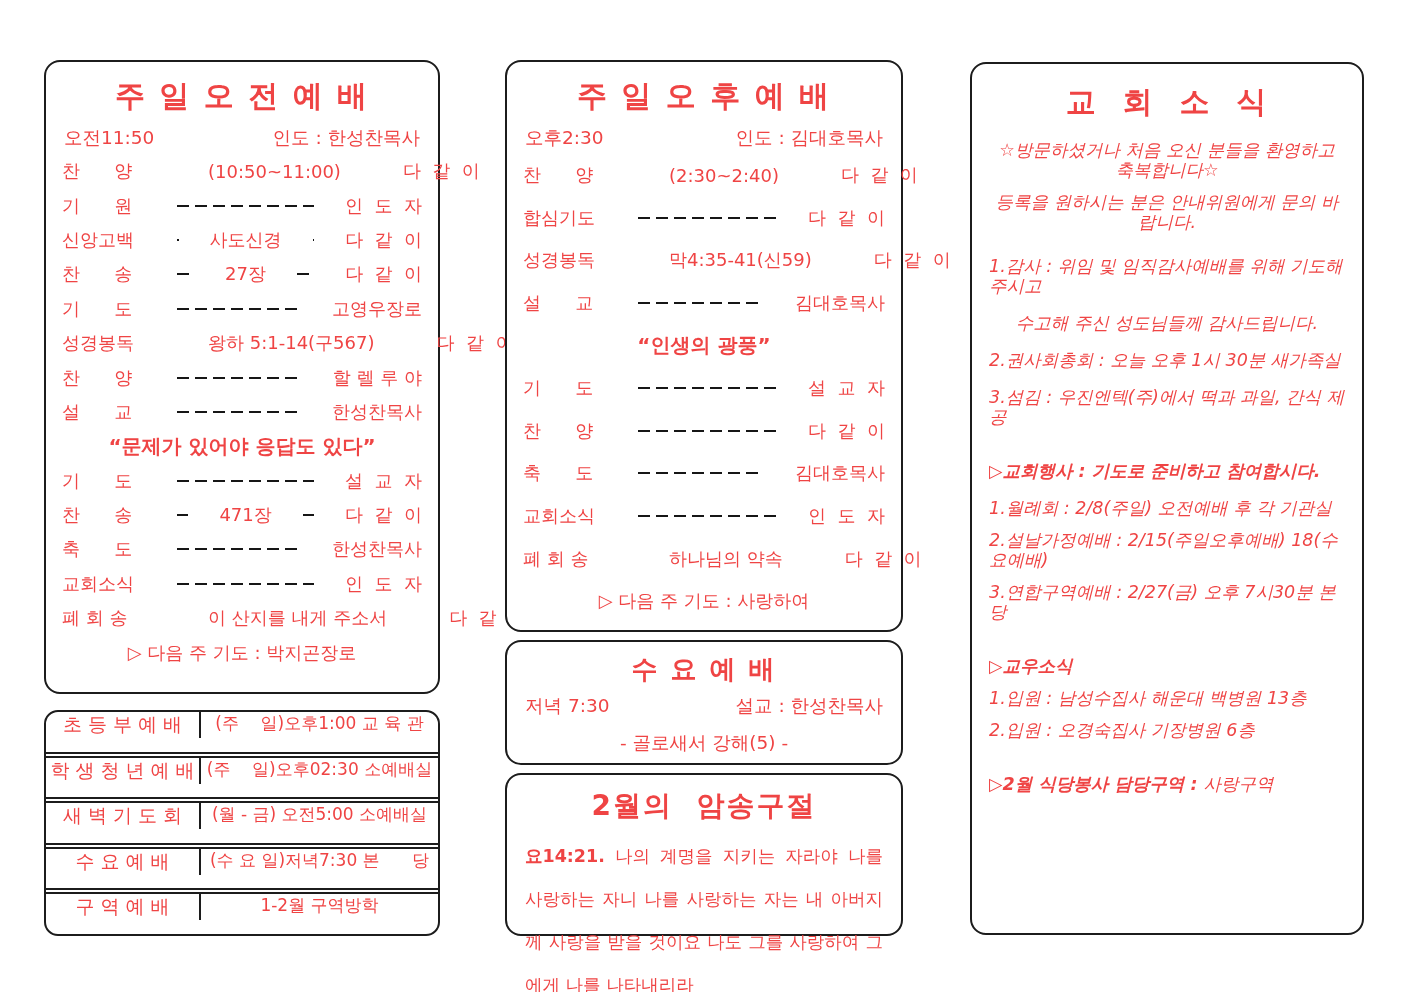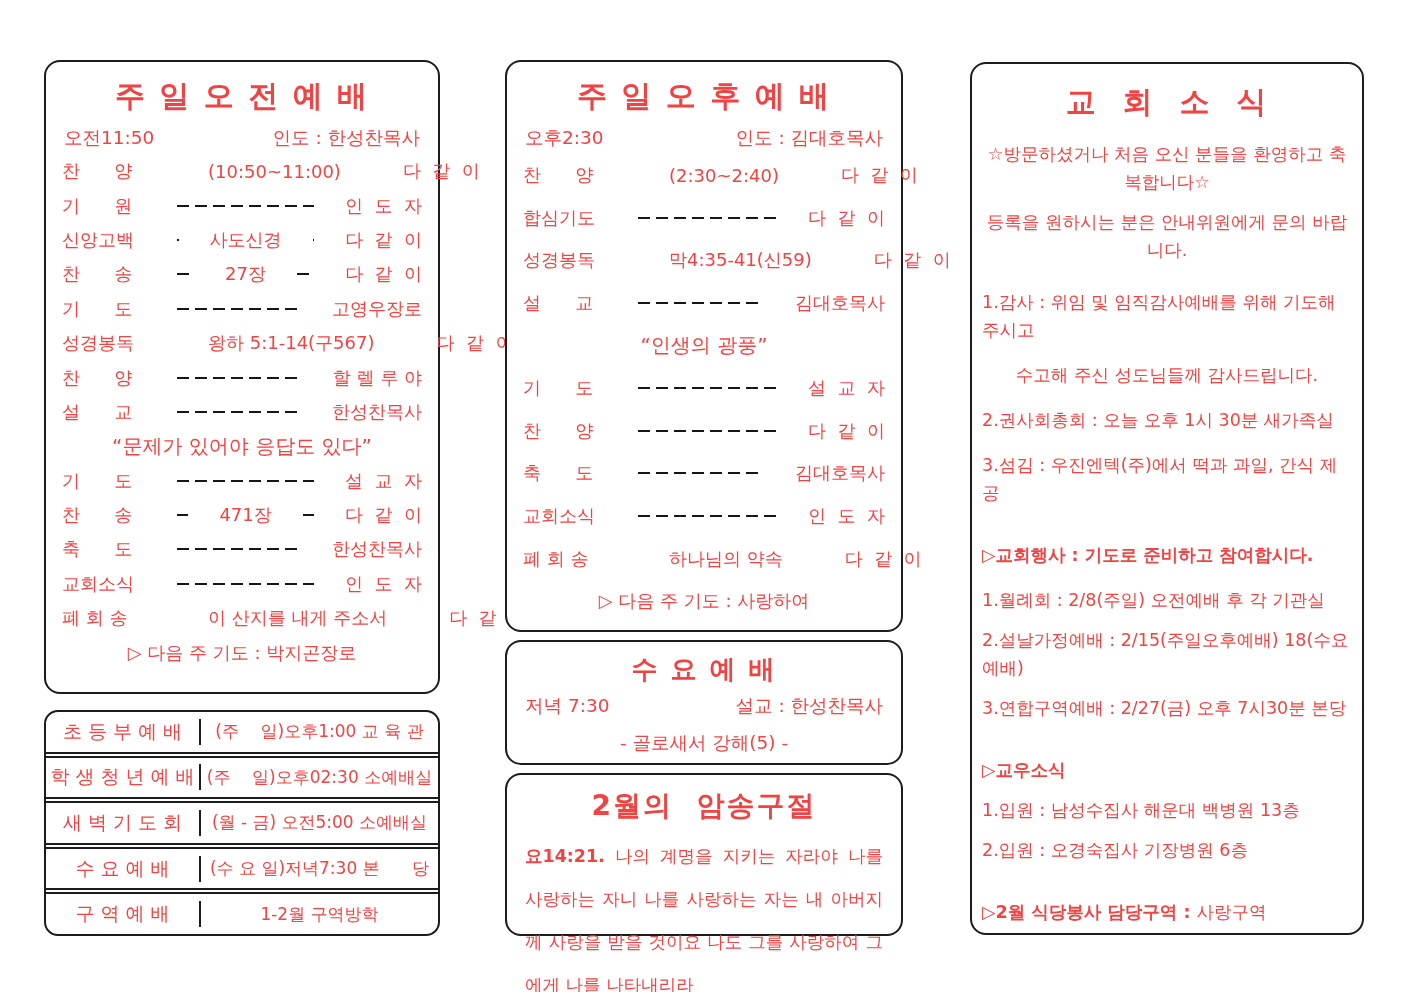--- a/index.html
+++ b/index.html
@@ -10,51 +10,51 @@
   }
   .box{
     position:absolute;border:2px solid #1c1c1c;border-radius:16px;
     box-sizing:border-box;background:#fff;padding:10px 16px;
   }
   #box-morning{left:44px;top:60px;width:396px;height:634px;}
   #box-table{left:44px;top:710px;width:396px;height:226px;padding:0;overflow:hidden;border-radius:14px;}
   #box-afternoon{left:505px;top:60px;width:398px;height:572px;}
   #box-wednesday{left:505px;top:640px;width:398px;height:125px;padding:8px 16px;}
   #box-memory{left:505px;top:773px;width:398px;height:163px;padding:8px 16px;}
-  #box-news{left:970px;top:62px;width:394px;height:873px;padding:14px 8px;}
+  #box-news{left:970px;top:62px;width:394px;height:873px;padding:14px 15px;}
 
   .box-title{text-align:center;font-weight:bold;font-size:30px;letter-spacing:2px;margin:4px 0 8px;white-space:pre;}
   #box-wednesday .box-title{font-size:26px;margin:2px 0 6px;}
   #box-memory .box-title{font-size:28px;margin:4px 0 10px;}
 
   .time-row{display:flex;justify-content:space-between;align-items:center;font-size:18.5px;white-space:pre;margin:2px 2px 4px;}
 
   .lrow{display:flex;align-items:center;font-size:18px;gap:24px;}
   #box-morning .lrow{height:34.4px;}
   #box-afternoon .lrow{height:42.6px;}
   .lrow .lab{white-space:pre;display:inline-block;min-width:84px;}
   .lrow .dash{flex:1;height:2px;background:repeating-linear-gradient(90deg,#161616 0 12px,transparent 12px 18px);margin:0 7px;}
   .lrow .ctr{white-space:pre;}
   .lrow .rt{white-space:pre;text-align:right;}
-  .lrow.quote{justify-content:center;font-weight:normal;font-size:20px;}
+  .lrow.quote{justify-content:center;font-weight:bold;font-size:20px;}
   .lrow.nextweek{justify-content:center;font-size:18px;}
 
   .wed-series{text-align:center;font-size:18.5px;margin-top:12px;white-space:pre;}
 
   .verse{font-size:17.5px;line-height:43px;text-align:justify;margin:2px 2px 0;}
   .verse .ref{font-weight:bold;}
 
   .svc-table{display:flex;flex-direction:column;height:100%;}
-  .svc-row{flex:1;display:flex;align-items:center;}
+  .svc-row{flex:1;display:flex;align-items:flex-start;}
   .svc-row + .svc-row{border-top:6px double #1c1c1c;}
   .svc-name{width:153px;border-right:2px solid #1c1c1c;display:flex;align-items:center;justify-content:center;
             font-size:19px;white-space:pre;}
   .svc-info{flex:1;display:flex;align-items:center;justify-content:center;font-size:17px;white-space:pre;}
 
-  .nline{font-size:17.5px;line-height:28px;margin:12px 2px 0;white-space:pre-wrap;}
+  .nline{font-size:17.5px;line-height:20px;margin:12px 2px 0;white-space:pre-wrap;font-style:italic;}
   .nline.center{text-align:center;}
   .nline.g-sm{margin-top:17px;}
   .nline.g-md{margin-top:24px;}
   .nline.g-lg{margin-top:34px;}
   .nline .b{font-weight:bold;}
   #box-news .box-title{margin-bottom:12px;}
 </style>
 </head>
 <body>
 

